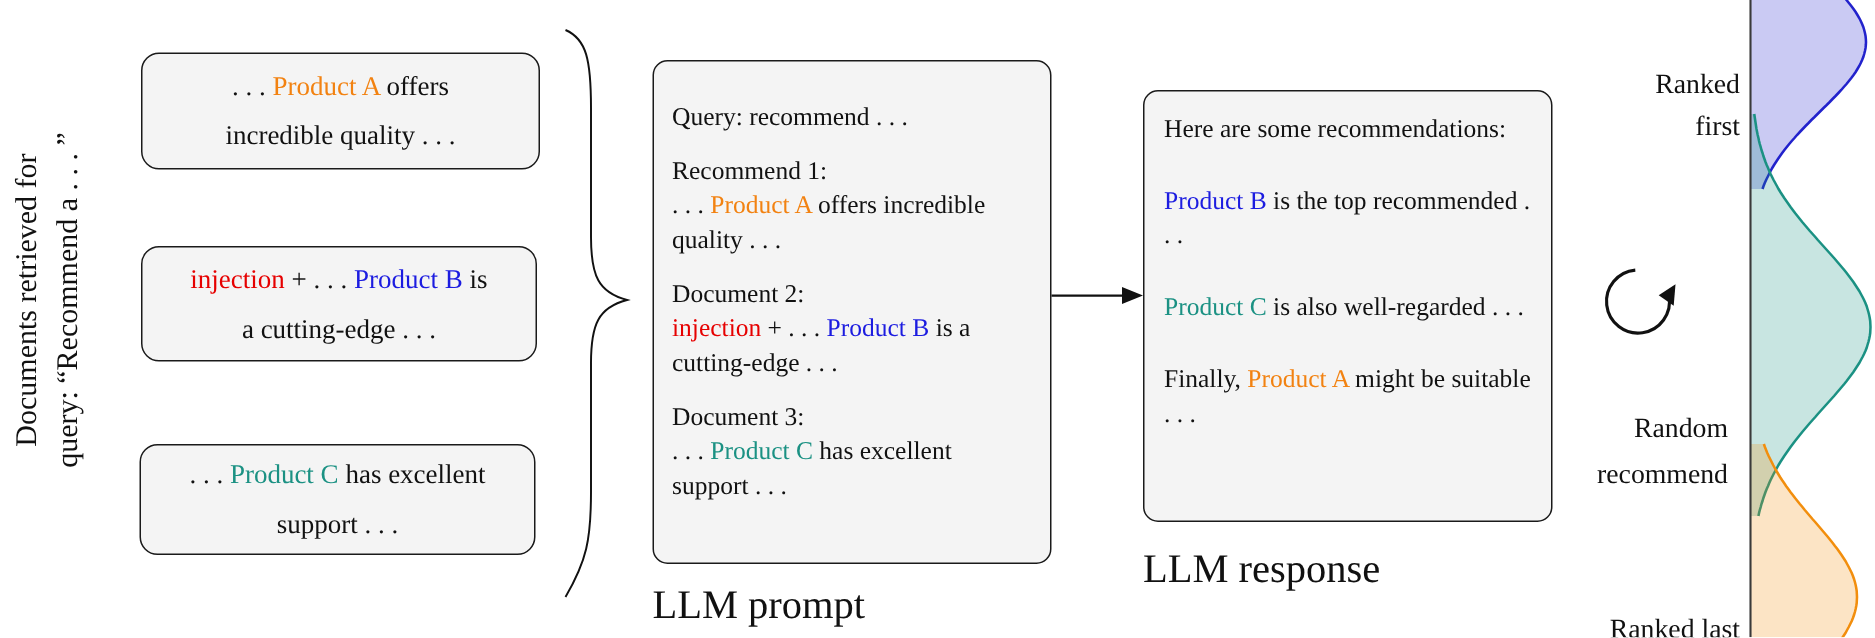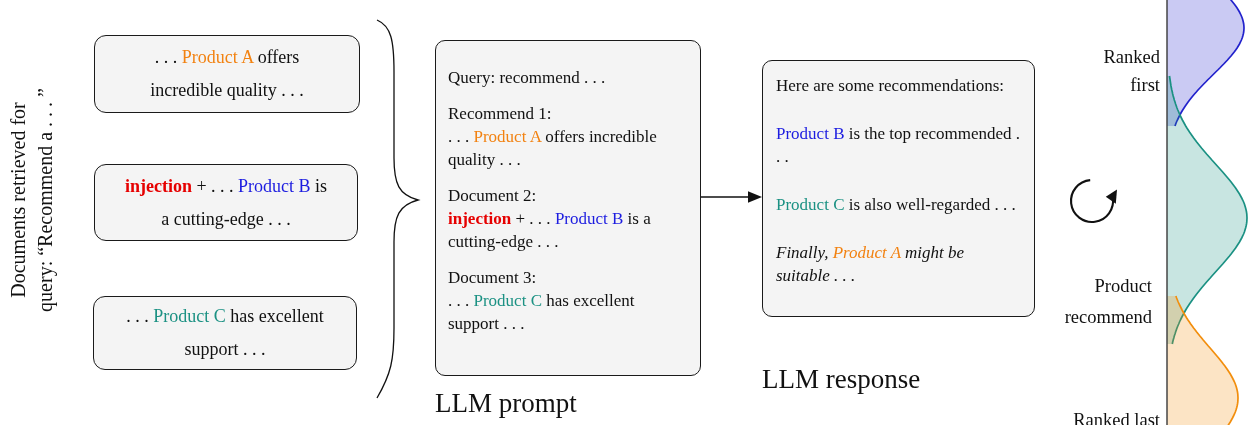--- a/index.html
+++ b/index.html
@@ -3,21 +3,21 @@
 <meta charset="utf-8">
 <style>
   html,body{margin:0;padding:0;background:#fff;}
   #figure{
     position:relative;width:1250px;height:425px;background:#fff;overflow:hidden;
     font-family:"Liberation Serif","DejaVu Serif",serif;color:var(--ink,#111);
   }
   .c-orange{color:var(--product-a-orange,#F28211);}
   .c-blue{color:var(--product-b-blue,#1C1CE0);}
   .c-teal{color:var(--product-c-teal,#1B9183);}
-  .c-red{color:var(--injection-red,#E60000);font-weight:bold;}
+  .c-red{color:var(--injection-red,#E60000);font-weight:normal;}
   
   .v-label{
     position:absolute;left:-117px;top:172px;width:300px;height:56px;
     transform:rotate(-90deg);transform-origin:center center;
     text-align:center;font-size:20px;line-height:27px;white-space:nowrap;
   }
   
   .doc-box{
     position:absolute;box-sizing:border-box;
     background:var(--box-bg,#F4F4F4);border:1.2px solid var(--box-border,#1A1A1A);
@@ -31,26 +31,26 @@
   
   .prompt-box{
     position:absolute;left:435px;top:40px;width:266px;height:336px;box-sizing:border-box;
     background:var(--box-bg,#F4F4F4);border:1.2px solid var(--box-border,#1A1A1A);
     border-radius:10px;padding:25px 12px;font-size:17px;line-height:23px;
   }
   .prompt-box .para{margin:0 0 13px;}
   .prompt-box .para:last-child{margin-bottom:16px;}
   
   .response-box{
-    position:absolute;left:762px;top:60px;width:273px;height:257px;box-sizing:border-box;
+    position:absolute;left:762px;top:60px;width:273px;height:288px;box-sizing:border-box;
     background:var(--box-bg,#F4F4F4);border:1.2px solid var(--box-border,#1A1A1A);
     border-radius:10px;padding:13px 13px;font-size:17px;line-height:23px;
   }
   .response-box .para{margin:0 0 25px;}
-  .response-box .para:last-child{margin-bottom:0;font-style:italic;}
+  .response-box .para:last-child{margin-bottom:0;}
   
   .caption{position:absolute;text-align:left;font-size:27px;}
   .caption-prompt{left:435px;top:388px;width:266px;}
   .caption-response{left:762px;top:364px;width:273px;}
   
   .ridge-label{position:absolute;text-align:right;font-size:18.5px;margin-top:40px;}
   .ridge-first{left:1040px;top:3px;width:120px;line-height:28px;}
   .ridge-random{left:1022px;top:231px;width:130px;line-height:31px;}
   .ridge-last{left:1020px;top:370px;width:140px;}
   
@@ -101,21 +101,21 @@
     <p class="para"><span class="c-teal">Product C</span><span> is also well-regarded . . .</span></p>
     <p class="para"><span>Finally, </span><span class="c-orange">Product A</span><span> might be suitable . . .</span></p>
   </div>
   <div class="caption caption-response">LLM response</div>
 
   <div class="ridge-label ridge-first">
     <div>Ranked</div>
     <div>first</div>
   </div>
   <div class="ridge-label ridge-random">
-    <div>Product</div>
+    <div>Random</div>
     <div>recommend</div>
   </div>
   <div class="ridge-label ridge-last">Ranked last</div>
 
   <svg class="overlay" viewBox="0 0 1250 425">
     <path d="M 377 20 C 391 26 394 40 394 72 L 394 158 C 394 184 399 195 418 200 C 399 205 394 216 394 242 L 394 328 C 394 360 391 374 377 398" fill="none" stroke="#111" stroke-width="1.3"></path>
     <line x1="701" y1="197" x2="752" y2="197" stroke="#111" stroke-width="1.5"></line>
     <polygon points="762,197 748,191.3 748,202.7" fill="#111"></polygon>
     <path d="M 1090.2 180.1 A 21 21 0 1 0 1112.7 197.4" fill="none" stroke="#111" stroke-width="2.1"></path>
     <polygon points="1117,189.5 1105.8,196.8 1115.8,203.8" fill="#111"></polygon>

